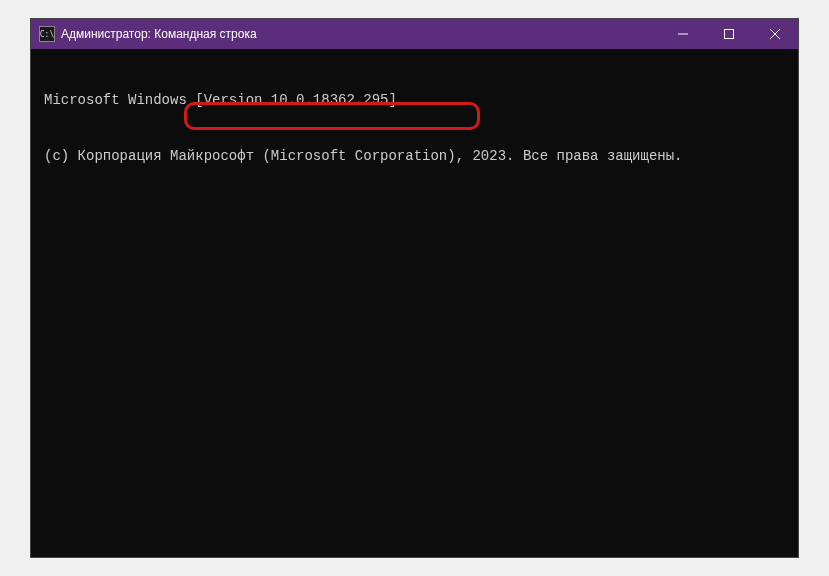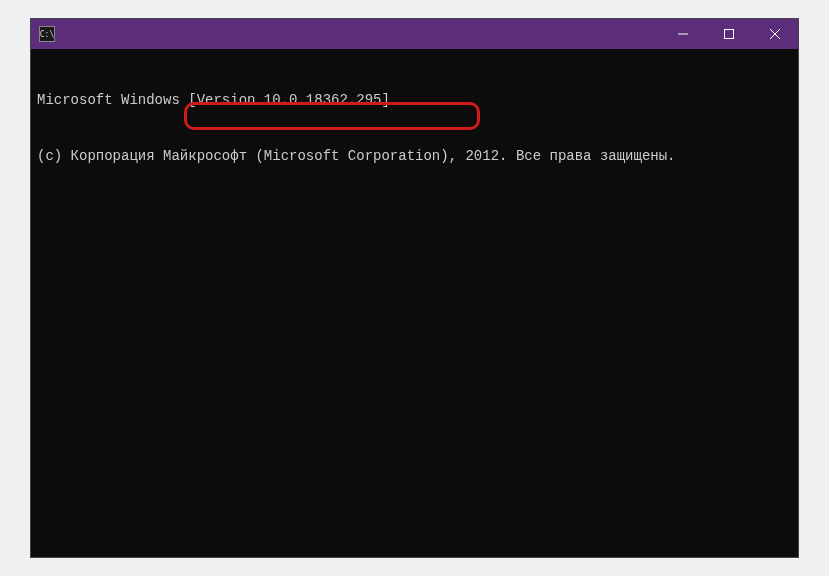--- a/index.html
+++ b/index.html
@@ -62,21 +62,21 @@
       display: flex;
       align-items: center;
       justify-content: center;
       color: #ffffff;
       cursor: pointer;
     }
     .terminal {
       flex: 1;
       background: #0c0c0c;
       color: #cccccc;
-      padding: 4px 6px;
+      padding: 4px 13px;
       font-family: Consolas, 'Courier New', monospace;
       font-size: 14px;
       line-height: 1.35;
       white-space: pre-wrap;
       position: relative;
     }
     .terminal-line {
       display: block;
     }
     .prompt-line {
@@ -101,20 +101,21 @@
       margin-left: 0;
     }
   </style>
 </head>
 <body>
 
 <div class="window">
   <div class="titlebar">
     <div class="titlebar-left">
       <div class="app-icon">C:\</div>
+      <span>Администратор: Командная строка</span>
     </div>
     <div class="titlebar-right">
       <div class="win-btn">
         <svg width="10" height="10" viewBox="0 0 10 10">
           <line x1="0" y1="5" x2="10" y2="5" stroke="#fff" stroke-width="1"></line>
         </svg>
       </div>
       <div class="win-btn">
         <svg width="10" height="10" viewBox="0 0 10 10">
           <rect x="0.5" y="0.5" width="9" height="9" stroke="#fff" stroke-width="1" fill="none"></rect>
@@ -123,17 +124,17 @@
       <div class="win-btn close">
         <svg width="10" height="10" viewBox="0 0 10 10">
           <line x1="0" y1="0" x2="10" y2="10" stroke="#fff" stroke-width="1"></line>
           <line x1="10" y1="0" x2="0" y2="10" stroke="#fff" stroke-width="1"></line>
         </svg>
       </div>
     </div>
   </div>
   <div class="terminal">
     <span class="terminal-line">Microsoft Windows [Version 10.0.18362.295]</span>
-    <span class="terminal-line">(c) Корпорация Майкрософт (Microsoft Corporation), 2012. Все права защищены.</span>
+    <span class="terminal-line">(c) Корпорация Майкрософт (Microsoft Corporation), 2023. Все права защищены.</span>
     <span class="terminal-line"></span>
     <div class="highlight-box"></div>
   </div>
 </div>
 
 </body></html>

